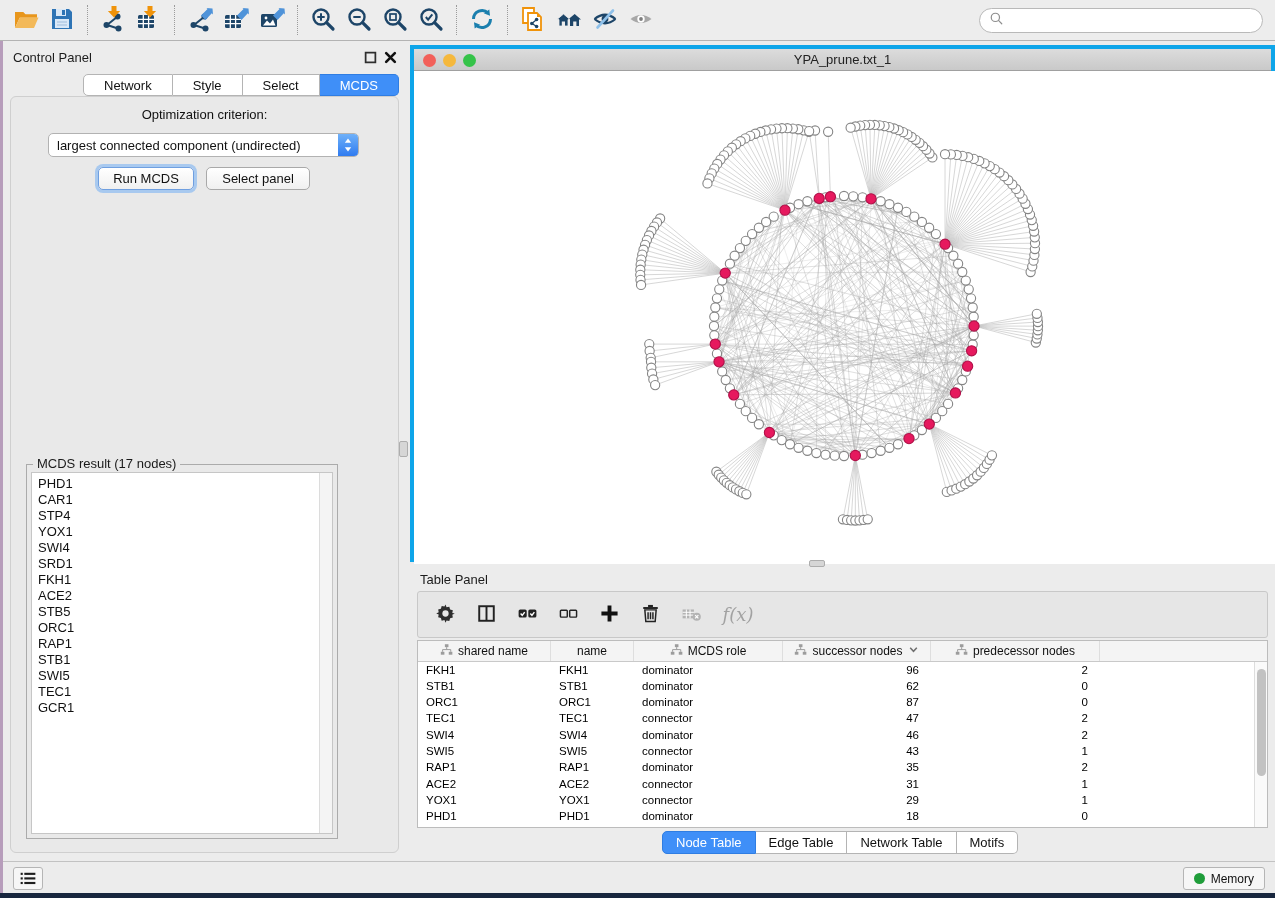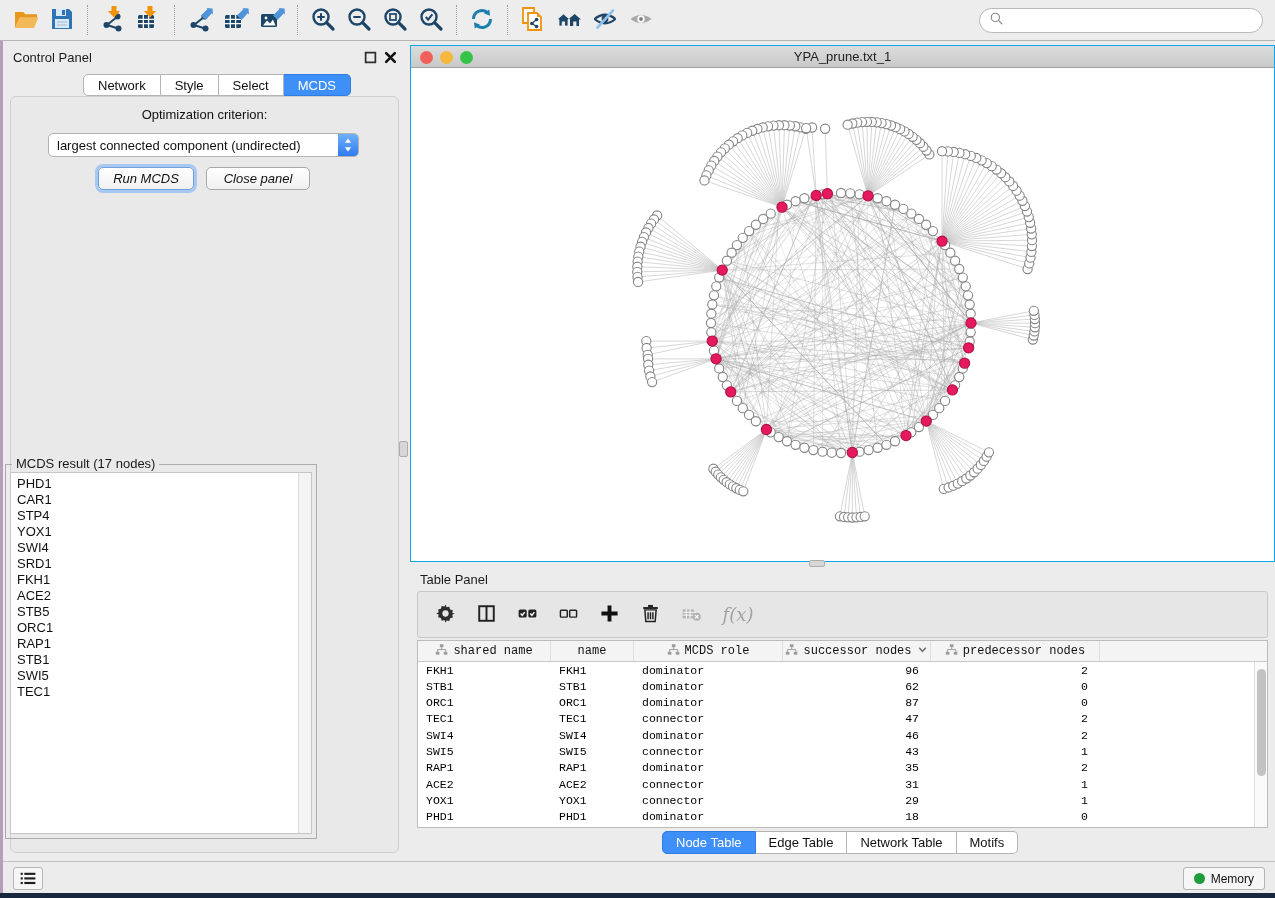--- a/index.html
+++ b/index.html
@@ -30,55 +30,55 @@
   .left-strip { left:0; top:41px; width:3px; height:852px; background:#b79dbb; }
   .app-bg { left:3px; top:41px; width:1272px; height:852px; background:#ececec; }
 
   
   .cp { left:3px; top:41px; width:403px; height:820px; }
   .panel-title { font-size:13px; color:#1c1c1c; }
   .cp .panel-title { position:absolute; left:10px; top:9px; }
   .win-mini { position:absolute; width:13px; height:13px; cursor:pointer; }
   .win-mini svg { width:13px; height:13px; }
   .cp-tabbar { position:absolute; left:80px; top:33px; display:flex; }
-  .cp-tab { height:22px; padding:0 14px; font-size:13px; color:#111; background:#fff;
+  .cp-tab { height:22px; padding:0 20px; font-size:13px; color:#111; background:#fff;
     border:1px solid #b4b4b4; border-left:none; display:flex; align-items:center; cursor:pointer; }
   .cp-tab:first-child { border-left:1px solid #b4b4b4; border-radius:5px 0 0 5px; }
   .cp-tab:last-child { border-radius:0 5px 5px 0; }
   .cp-tab.active { background:#3f8ff8; border-color:#2f7de2; color:#fff; }
   .cp-body { position:absolute; left:7px; top:55px; width:389px; height:757px;
     background:#e9e9e9; border:1px solid #cfcfcf; border-radius:6px; }
   .opt-label { position:absolute; left:0; top:66px; width:100%; text-align:center;
     font-size:13px; color:#111; }
   .dropdown { position:absolute; left:45px; top:92px; width:311px; height:24px; background:#fff;
     border:1px solid #b2b2b2; border-radius:5px; display:flex; align-items:center; cursor:pointer; }
   .dd-text { flex:1; font-size:13px; color:#111; padding:0 8px; white-space:nowrap; overflow:hidden; }
   .dd-cap { width:20px; height:22px; border-radius:0 4px 4px 0;
     background:linear-gradient(#6fb1f9,#2f7bf0); display:flex; align-items:center; justify-content:center; }
   .dd-cap svg { width:10px; height:16px; }
   .btn { position:absolute; height:23px; background:linear-gradient(#ffffff,#f0f0f0);
     border:1px solid #a9a9a9; border-radius:5px; font-size:13px; color:#111;
-    font-family:"Liberation Sans", sans-serif; cursor:pointer;font-style:italic; }
+    font-family:"Liberation Sans", sans-serif; cursor:pointer; }
   .btn.focused { box-shadow:0 0 0 3px #a8c9ef; border-color:#6f9fe0; }
-  .mcds-fieldset { position:absolute; left:2px; top:423px; width:312px; height:375px;
+  .mcds-fieldset { position:absolute; left:23px; top:423px; width:312px; height:375px;
     border:1px solid #ababab;text-decoration:underline; }
   .mcds-legend { position:absolute; left:6px; top:-9px; background:#e9e9e9;
     padding:0 4px; font-size:13px; color:#1a1a1a; }
   .mcds-list { position:absolute; left:4px; top:7px; right:4px; bottom:4px; background:#fff;
     border:1px solid #c6c6c6; overflow:hidden; }
   .mcds-scroll { position:absolute; top:0; right:0; width:13px; height:100%;
     background:#f4f4f4; border-left:1px solid #dcdcdc; }
   .mcds-item { font-size:13px; color:#111; line-height:16px; padding-left:6px; cursor:default; }
   .v-handle { left:399px; top:441px; width:9px; height:16px; background:#d6d6d6;
     border:1px solid #adadad; border-radius:2px; cursor:col-resize; }
   .h-handle { left:809px; top:560px; width:16px; height:7px; background:#d6d6d6;
     border:1px solid #adadad; border-radius:2px; cursor:row-resize; }
 
   
-  .netwin { left:410px; top:45px; width:865px; height:517px; border:1px solid #0ea5e9;
+  .netwin { left:410px; top:45px; width:865px; height:517px; border:4px solid #0ea5e9;
     background:#86efac; }
   .net-titlebar { position:absolute; left:0; top:0; width:100%; height:22px;
     background:linear-gradient(#dcdcdc,#c9c9c9); border-bottom:1px solid #a0a0a0;
     display:flex; align-items:center; }
   .traffic { position:absolute; left:9px; top:4.5px; display:flex; gap:7px; }
   .light { width:13px; height:13px; border-radius:50%; cursor:pointer; }
   .net-title { width:100%; text-align:center; font-size:13px; color:#222; }
   .net-canvas { position:absolute; left:0; top:22px; width:863px; height:493px; background:#fff; }
 
   
@@ -87,21 +87,21 @@
   .tp-toolbar { position:absolute; left:7px; top:24px; width:851px; height:47px;
     background:#e6e6e6; border:1px solid #c8c8c8; border-radius:3px;
     display:flex; align-items:center; padding-left:14px; gap:15px; }
   .tpt-btn { width:26px; height:26px; border:none; background:transparent; display:flex;
     align-items:center; justify-content:center; cursor:pointer; }
   .tpt-btn svg { width:21px; height:21px; }
   .tpt-btn.fx { width:38px; font-family:"DejaVu Serif", serif; font-style:italic;
     font-size:18px; color:#a2a2a2; }
   .tpt-btn.disabled { cursor:default; }
   .ttable { position:absolute; left:7px; top:73px; width:851px; height:188px;
-    background:#fff; border:1px solid #bcbcbc; overflow:hidden;font-family:Liberation Mono, monospace; }
+    background:#fff; border:1px solid #bcbcbc; overflow:hidden; }
   .thead { display:flex; height:21px; background:#f4f4f4; border-bottom:1px solid #c9c9c9; }
   .th { display:flex; align-items:center; justify-content:center; gap:5px;
     border-right:1px solid #dedede; font-size:12px; color:#111; cursor:pointer; }
   .th svg.tree { width:13px; height:13px; }
   .th svg.sort { width:11px; height:11px; }
   .trow { display:flex; height:16.3px; cursor:default; }
   .td { font-size:11.5px; color:#000; padding:1.5px 8px 0 8px; white-space:nowrap; overflow:hidden; }
   .td.num { text-align:right; padding-right:12px; }
   .tscroll { position:absolute; right:0; top:21px; bottom:0; width:13px; background:#fafafa;
     border-left:1px solid #dddddd; }
@@ -310,39 +310,40 @@
   <div class="dropdown">
     <div class="dd-text">largest connected component (undirected)</div>
     <div class="dd-cap" id="dd-cap-slot">
         <svg viewBox="0 0 10 16">
           <path d="M5 1.5l3.2 4.2H1.8z" fill="#fff"></path>
           <path d="M5 14.5l-3.2-4.2h6.4z" fill="#fff"></path>
         </svg>
       </div>
   </div>
   <button class="btn focused" style="left:95px; top:126px; width:96px;">Run MCDS</button>
-  <button class="btn" style="left:203px; top:126px; width:104px;">Close panel</button>
+  <button class="btn" style="left:203px; top:126px; width:104px;">Select panel</button>
   <div class="mcds-fieldset">
     <div class="mcds-legend">MCDS result (17 nodes)</div>
     <div class="mcds-list" id="mcds-list">
       <div class="mcds-scroll"></div>
     <div class="mcds-item" style="margin-top: 3px;">PHD1</div>
         <div class="mcds-item">CAR1</div>
         <div class="mcds-item">STP4</div>
         <div class="mcds-item">YOX1</div>
         <div class="mcds-item">SWI4</div>
         <div class="mcds-item">SRD1</div>
         <div class="mcds-item">FKH1</div>
         <div class="mcds-item">ACE2</div>
         <div class="mcds-item">STB5</div>
         <div class="mcds-item">ORC1</div>
         <div class="mcds-item">RAP1</div>
         <div class="mcds-item">STB1</div>
         <div class="mcds-item">SWI5</div>
         <div class="mcds-item">TEC1</div>
+        <div class="mcds-item">GCR1</div>
       </div>
   </div>
 </div>
 
 <div class="abs v-handle"></div>
 
 <div class="abs netwin">
   <div class="net-titlebar">
     <div class="traffic">
       <div class="light" id="tl-red" style="background: rgb(242, 96, 90);"></div>

